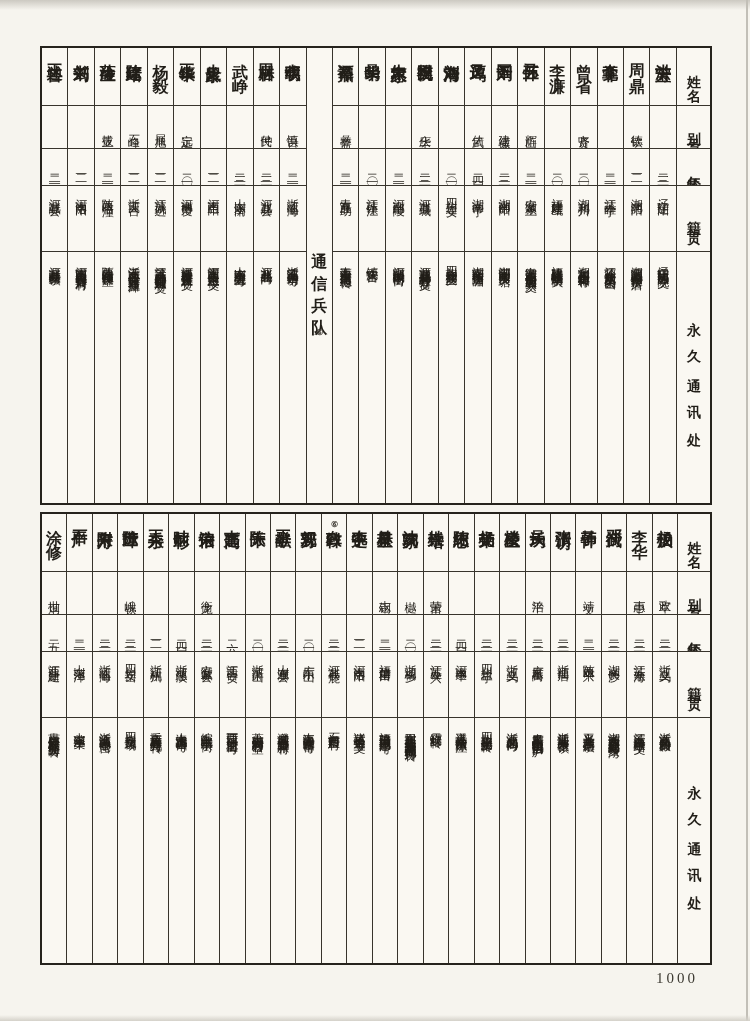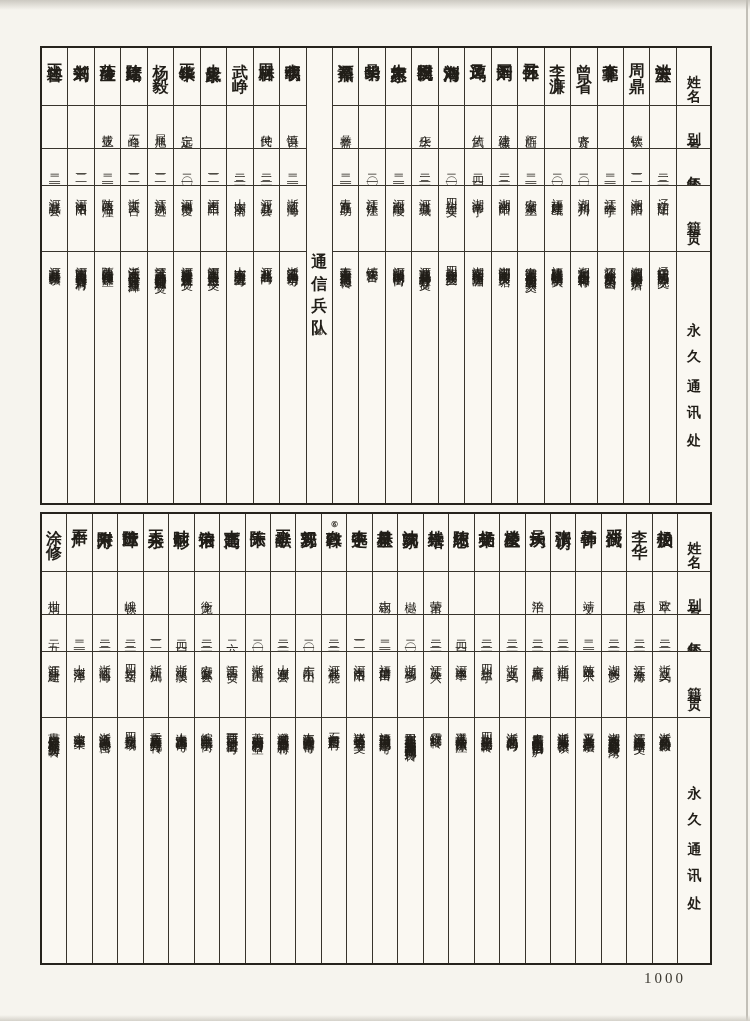--- a/index.html
+++ b/index.html
@@ -51,21 +51,21 @@
   .hdr-age   .vtext{letter-spacing:2px;}
   .hdr-native{align-items:center;}
   .hdr-native .vtext{letter-spacing:10px;}
   .hdr-addr  .vtext{letter-spacing:28px;}
 
   .col.divider{}
   .divider-cell{flex:1;display:flex;justify-content:center;align-items:center;padding-top:26px;box-sizing:border-box;}
   .divider-cell .vtext{font-size:16px;font-weight:bold;letter-spacing:22px;}
 
   .page-number{
-    position:absolute;top:970px;right:64px;
+    position:absolute;top:970px;right:52px;
     font-size:15px;letter-spacing:3px;color:#3c3931;
     font-family:"Liberation Serif","DejaVu Serif",serif;
     text-align:right;
   }
 </style>
 </head>
 <body>
 
 <div class="edge-top"></div>
 <div class="edge-right"></div>

